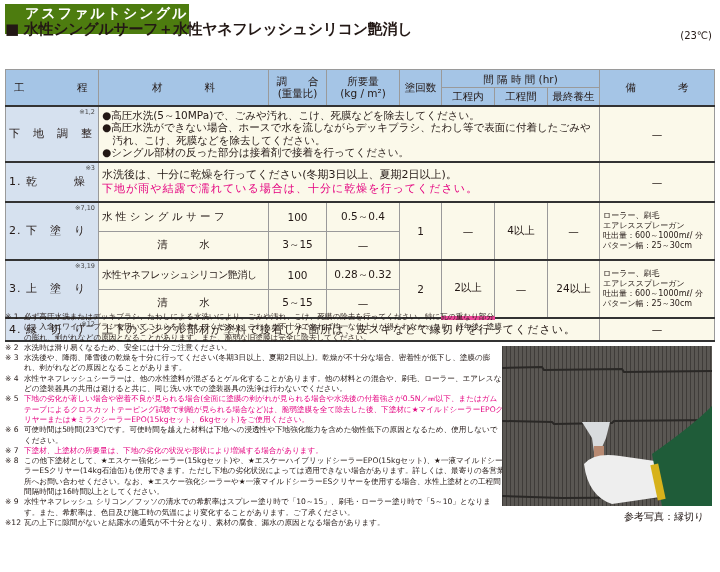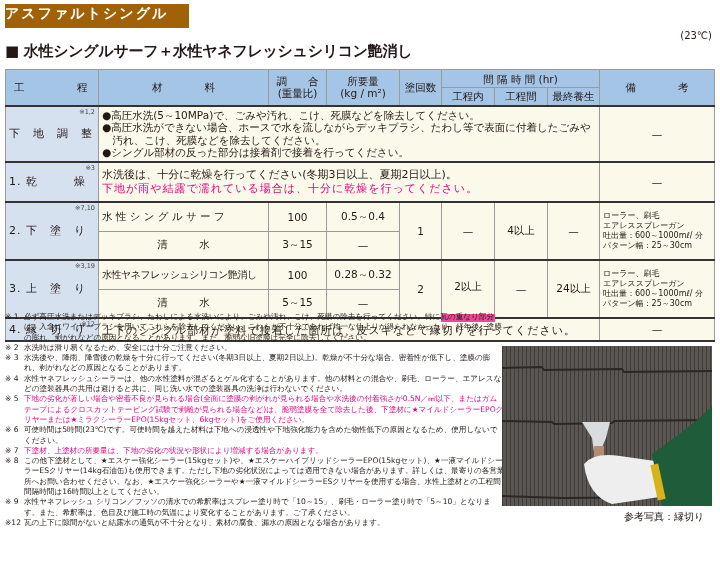--- a/index.html
+++ b/index.html
@@ -2,26 +2,26 @@
 <html><head>
   <meta charset="utf-8">
   <style>
     * { box-sizing: border-box; margin: 0; padding: 0; }
     body {
       width: 720px; height: 572px; background: #ffffff; overflow: hidden;
       font-family: "DejaVu Sans", "Liberation Sans", sans-serif; color: #231815;
       position: relative;
     }
     .banner {
-      position: absolute; left: 5px; top: 4px; width: 184px; height: 24px;
-      background: #a16207; color: #fff; font-weight: bold; font-size: 14px;
-      line-height: 18px; padding-left: 0; letter-spacing: 2px;
+      position: absolute; left: 5px; top: 4px; width: 184px; height: 30px;
+      background: #4d7c0f; color: #fff; font-weight: bold; font-size: 14px;
+      line-height: 18px; padding-left: 20px; letter-spacing: 2px;
     }
     .title {
-      position: absolute; left: 5px; top: 42px; font-size: 15px; font-weight: bold; line-height: 18px;
+      position: absolute; left: 5px; top: 20px; font-size: 15px; font-weight: bold; line-height: 18px;
       letter-spacing: -0.3px;
     }
     .temp { position: absolute; right: 8px; top: 30px; font-size: 10px; }
     table.spec {
       position: absolute; left: 5px; top: 46px; width: 709px;
       border-collapse: collapse; font-size: 10.5px; table-layout: fixed; margin-top: 23px;
     }
     table.spec td, table.spec th {
       border: 1px solid #9a9a9a; padding: 0 3px; vertical-align: middle;
     }
@@ -143,21 +143,21 @@
 
     <tr style="height:22px">
       <td class="step" rowspan="2" style="border-bottom:2px solid #333">
         <span class="sup">※3,19</span>
         <span>3. 上　塗　り</span>
       </td>
       <td style="letter-spacing:-0.5px;font-size:10px">水性ヤネフレッシュシリコン艶消し</td>
       <td class="center">100</td>
       <td class="center">0.28～0.32</td>
       <td class="center" rowspan="2" style="border-bottom:2px solid #333">2</td>
-      <td class="center" rowspan="2" style="border-bottom:8px solid #ec4899">2以上</td>
+      <td class="center" rowspan="2" style="border-bottom:4px solid #ec4899">2以上</td>
       <td class="center" rowspan="2" style="border-bottom:2px solid #333">—</td>
       <td class="center" rowspan="2" style="border-bottom:2px solid #333">24以上</td>
       <td rowspan="2" class="note-cell" style="border-bottom:2px solid #333">
         <div>ローラー、刷毛</div>
         <div>エアレススプレーガン</div>
         <div>吐出量：600～1000mℓ/ 分</div>
         <div>パターン幅：25～30cm</div>
       </td>
     </tr>
     <tr class="sep" style="height:21px">

